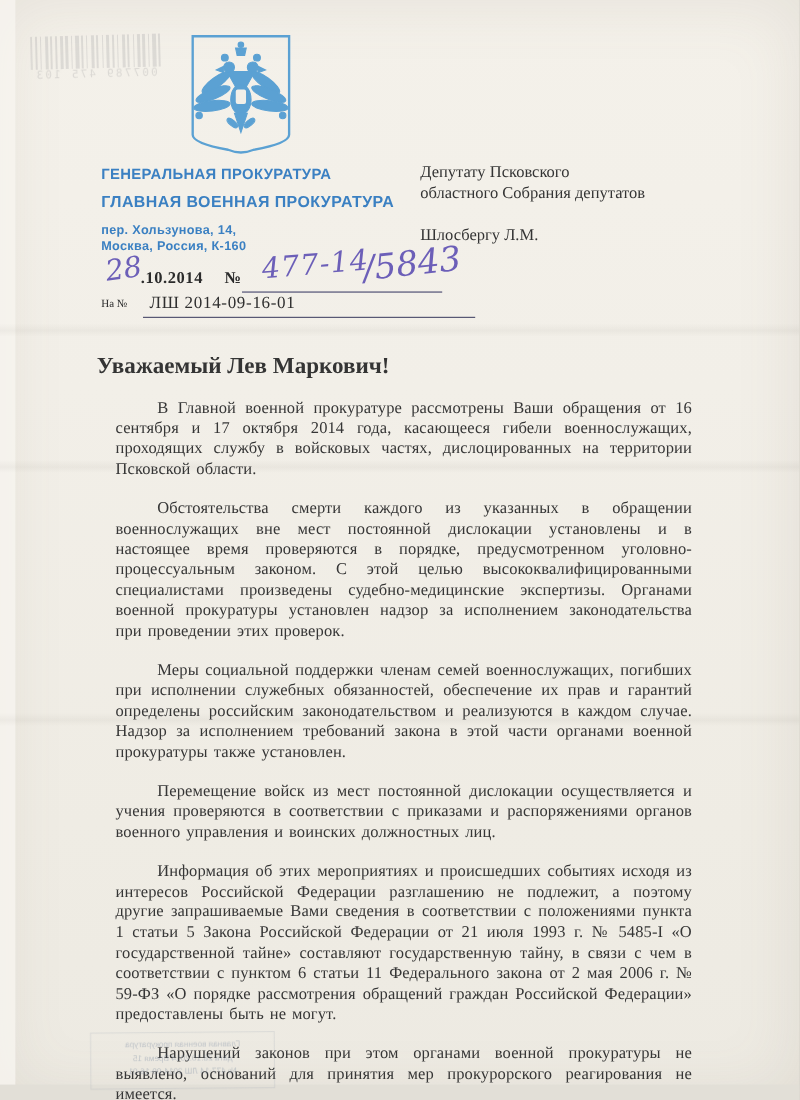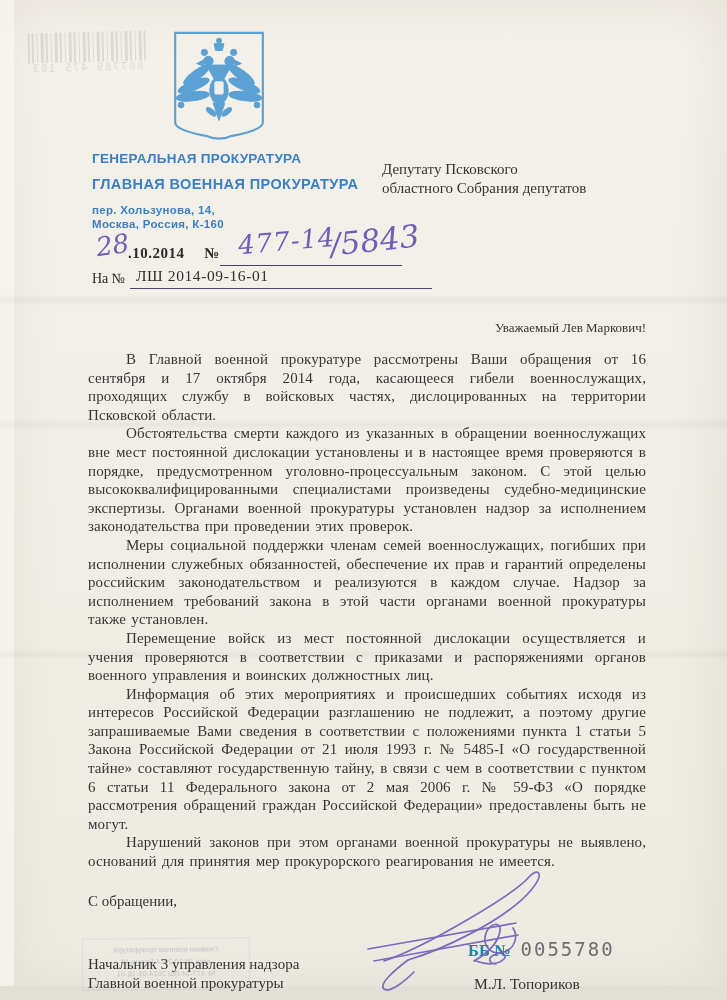--- a/index.html
+++ b/index.html
@@ -26,30 +26,30 @@
   .lh .addr{font-size:11.5px;line-height:14px;margin-top:11px;letter-spacing:.3px;}
   
   .ref{position:absolute;left:92px;top:240px;width:350px;height:58px;font-size:15px;}
   .ink{color:#6c5fb8;font-style:italic;font-family:"DejaVu Serif",serif;}
   .hand-date{position:absolute;left:4px;top:-10px;font-size:26px;transform:rotate(-8deg);}
   .date-printed{position:absolute;left:36px;top:5px;font-weight:600;color:#2b2b2b;letter-spacing:.5px;}
   .no-label{position:absolute;left:112px;top:5px;font-weight:600;color:#2b2b2b;}
   .uline1{position:absolute;left:128px;top:1px;width:182px;height:24px;border-bottom:1.5px solid #43436a;}
   .hand-num{position:absolute;left:146px;top:-14px;font-size:26px;transform:rotate(-5deg);letter-spacing:1px;}
   .hand-extra{position:absolute;left:238px;top:-18px;font-size:31px;transform:rotate(-6deg);}
-  .reply-label{position:absolute;left:0;top:31px;font-size:14px;color:#2b2b2b;}
+  .reply-label{position:absolute;left:0;top:31px;font-size:10px;color:#2b2b2b;}
   .reply-num{position:absolute;left:44px;top:27px;font-size:15.5px;letter-spacing:.6px;color:#2f2f2f;}
   .uline2{position:absolute;left:38px;top:24px;width:302px;height:24px;border-bottom:1.5px solid #474768;}
   
-  .addressee{position:absolute;left:382px;top:160px;width:280px;font-size:15px;line-height:19px;}
+  .addressee{position:absolute;left:382px;top:148px;width:280px;font-size:15px;line-height:19px;}
   .addressee .name{margin-top:19px;}
   
   .letter{position:absolute;left:88px;top:300px;width:558px;}
-  .salutation{text-align:right;font-size:13px;margin:20px 0 14px 0;}
-  .letter p{margin:0;font-size:15px;line-height:18.6px;text-align:justify;text-indent:38px;
+  .salutation{text-align:left;font-size:21px;margin:20px 0 14px 0;font-weight:bold;}
+  .letter p{margin:17px;font-size:15px;line-height:18.6px;text-align:justify;text-indent:38px;
             letter-spacing:.1px;word-spacing:1.5px;color:#363636;}
   
   .closing{position:relative;margin-top:22px;font-size:15px;}
   .regards{margin-bottom:28px;}
   .close-row{display:flex;justify-content:space-between;align-items:flex-end;}
   .position{line-height:19px;}
   .sign-right{width:178px;}
   .series-row{white-space:nowrap;}
   .series{color:#2480a8;font-weight:bold;font-size:16.5px;margin-right:10px;}
   .serial{font-family:"DejaVu Sans Mono",monospace;font-size:19px;color:#6e6e6e;letter-spacing:2px;}
@@ -125,20 +125,21 @@
     <span class="ink hand-num">477-14</span>
     <span class="ink hand-extra">/5843</span>
     <span class="uline2"></span>
     <span class="reply-label">На №</span>
     <span class="reply-num">ЛШ 2014-09-16-01</span>
   </div>
 
   <div class="addressee">
     <div>Депутату Псковского</div>
     <div>областного Собрания депутатов</div>
+    <div class="name">Шлосбергу Л.М.</div>
   </div>
 
   <div class="letter">
     <div class="salutation">Уважаемый Лев Маркович!</div>
     <p>В Главной военной прокуратуре рассмотрены Ваши обращения от 16 сентября и 17 октября 2014 года, касающееся гибели военнослужащих, проходящих службу в войсковых частях, дислоцированных на территории Псковской области.</p>
     <p>Обстоятельства смерти каждого из указанных в обращении военнослужащих вне мест постоянной дислокации установлены и в настоящее время проверяются в порядке, предусмотренном уголовно-процессуальным законом. С этой целью высококвалифицированными специалистами произведены судебно-медицинские экспертизы. Органами военной прокуратуры установлен надзор за исполнением законодательства при проведении этих проверок.</p>
     <p>Меры социальной поддержки членам семей военнослужащих, погибших при исполнении служебных обязанностей, обеспечение их прав и гарантий определены российским законодательством и реализуются в каждом случае. Надзор за исполнением требований закона в этой части органами военной прокуратуры также установлен.</p>
     <p>Перемещение войск из мест постоянной дислокации осуществляется и учения проверяются в соответствии с приказами и распоряжениями органов военного управления и воинских должностных лиц.</p>
     <p>Информация об этих мероприятиях и происшедших событиях исходя из интересов Российской Федерации разглашению не подлежит, а поэтому другие запрашиваемые Вами сведения в соответствии с положениями пункта 1 статьи 5 Закона Российской Федерации от 21 июля 1993 г. № 5485-I «О государственной тайне» составляют государственную тайну, в связи с чем в соответствии с пунктом 6 статьи 11 Федерального закона от 2 мая 2006 г. № 59-ФЗ «О порядке рассмотрения обращений граждан Российской Федерации» предоставлены быть не могут.</p>
     <p>Нарушений законов при этом органами военной прокуратуры не выявлено, оснований для принятия мер прокурорского реагирования не имеется.</p>

